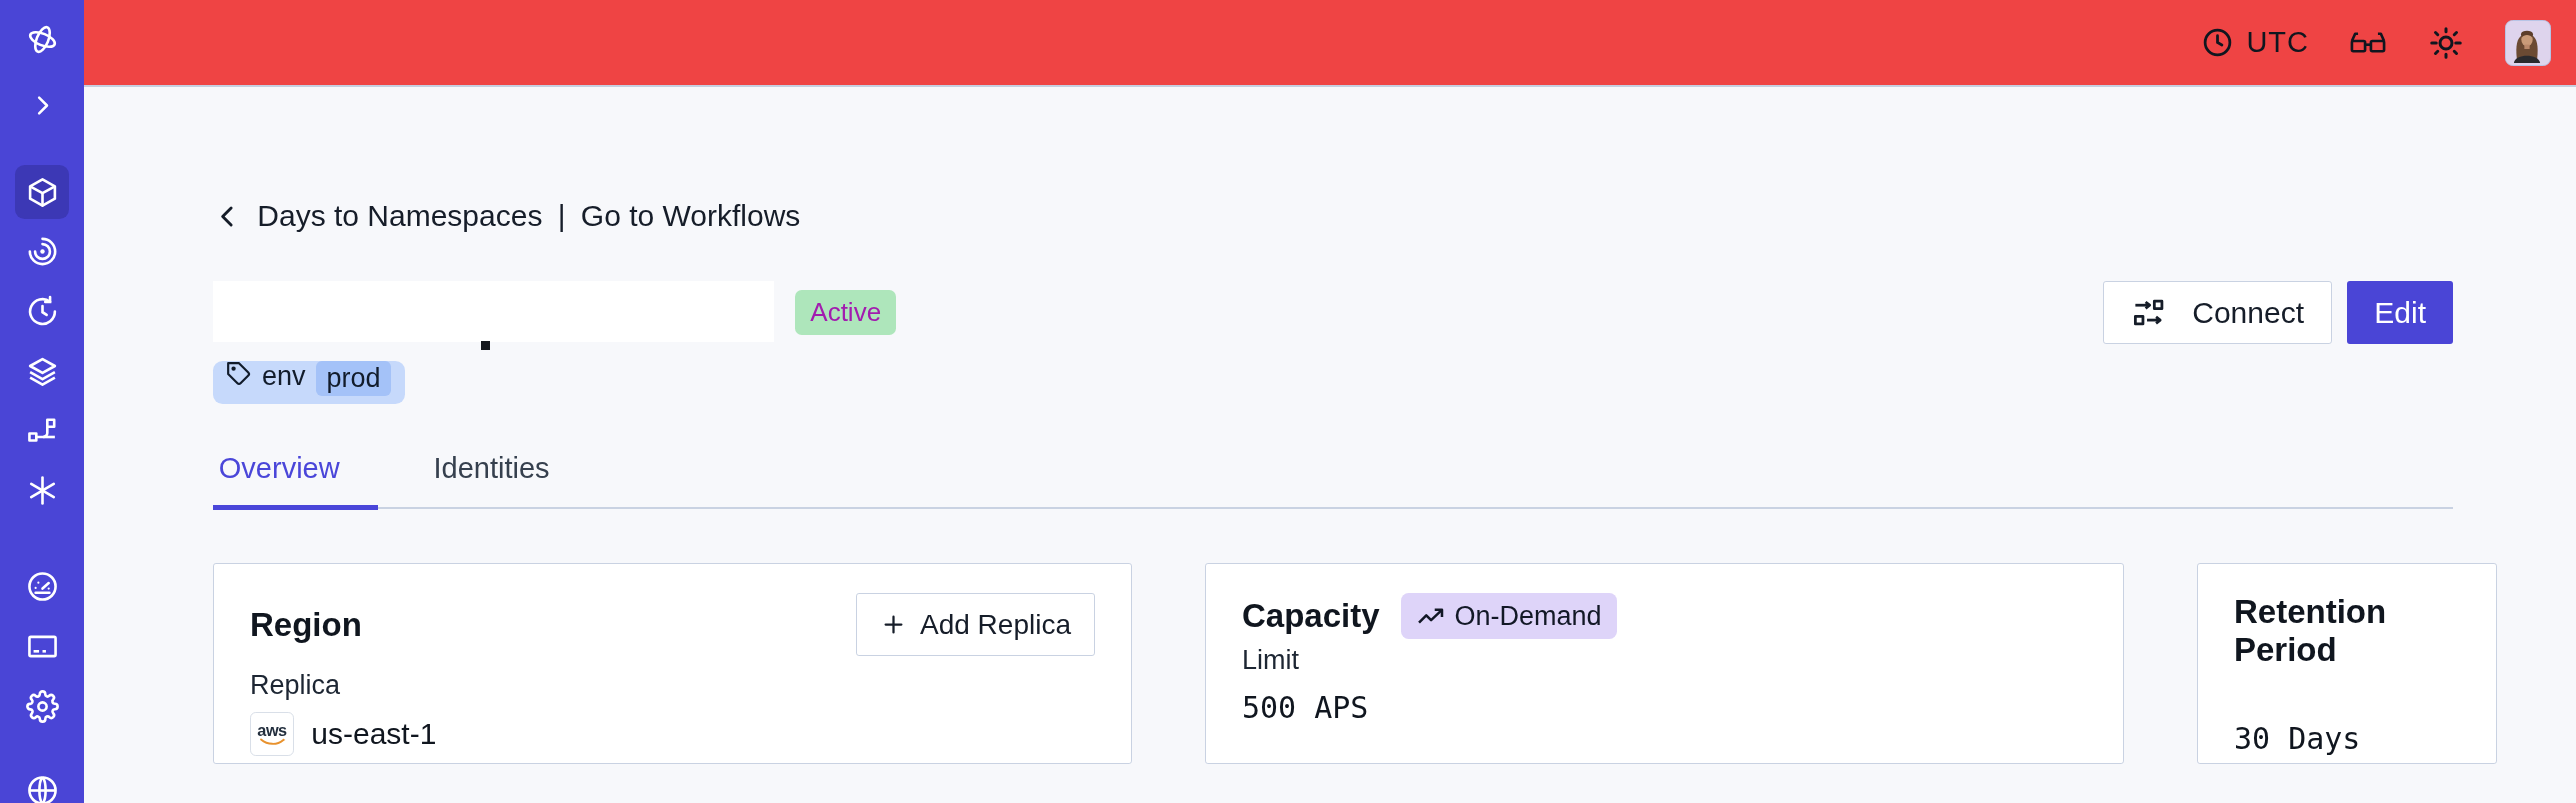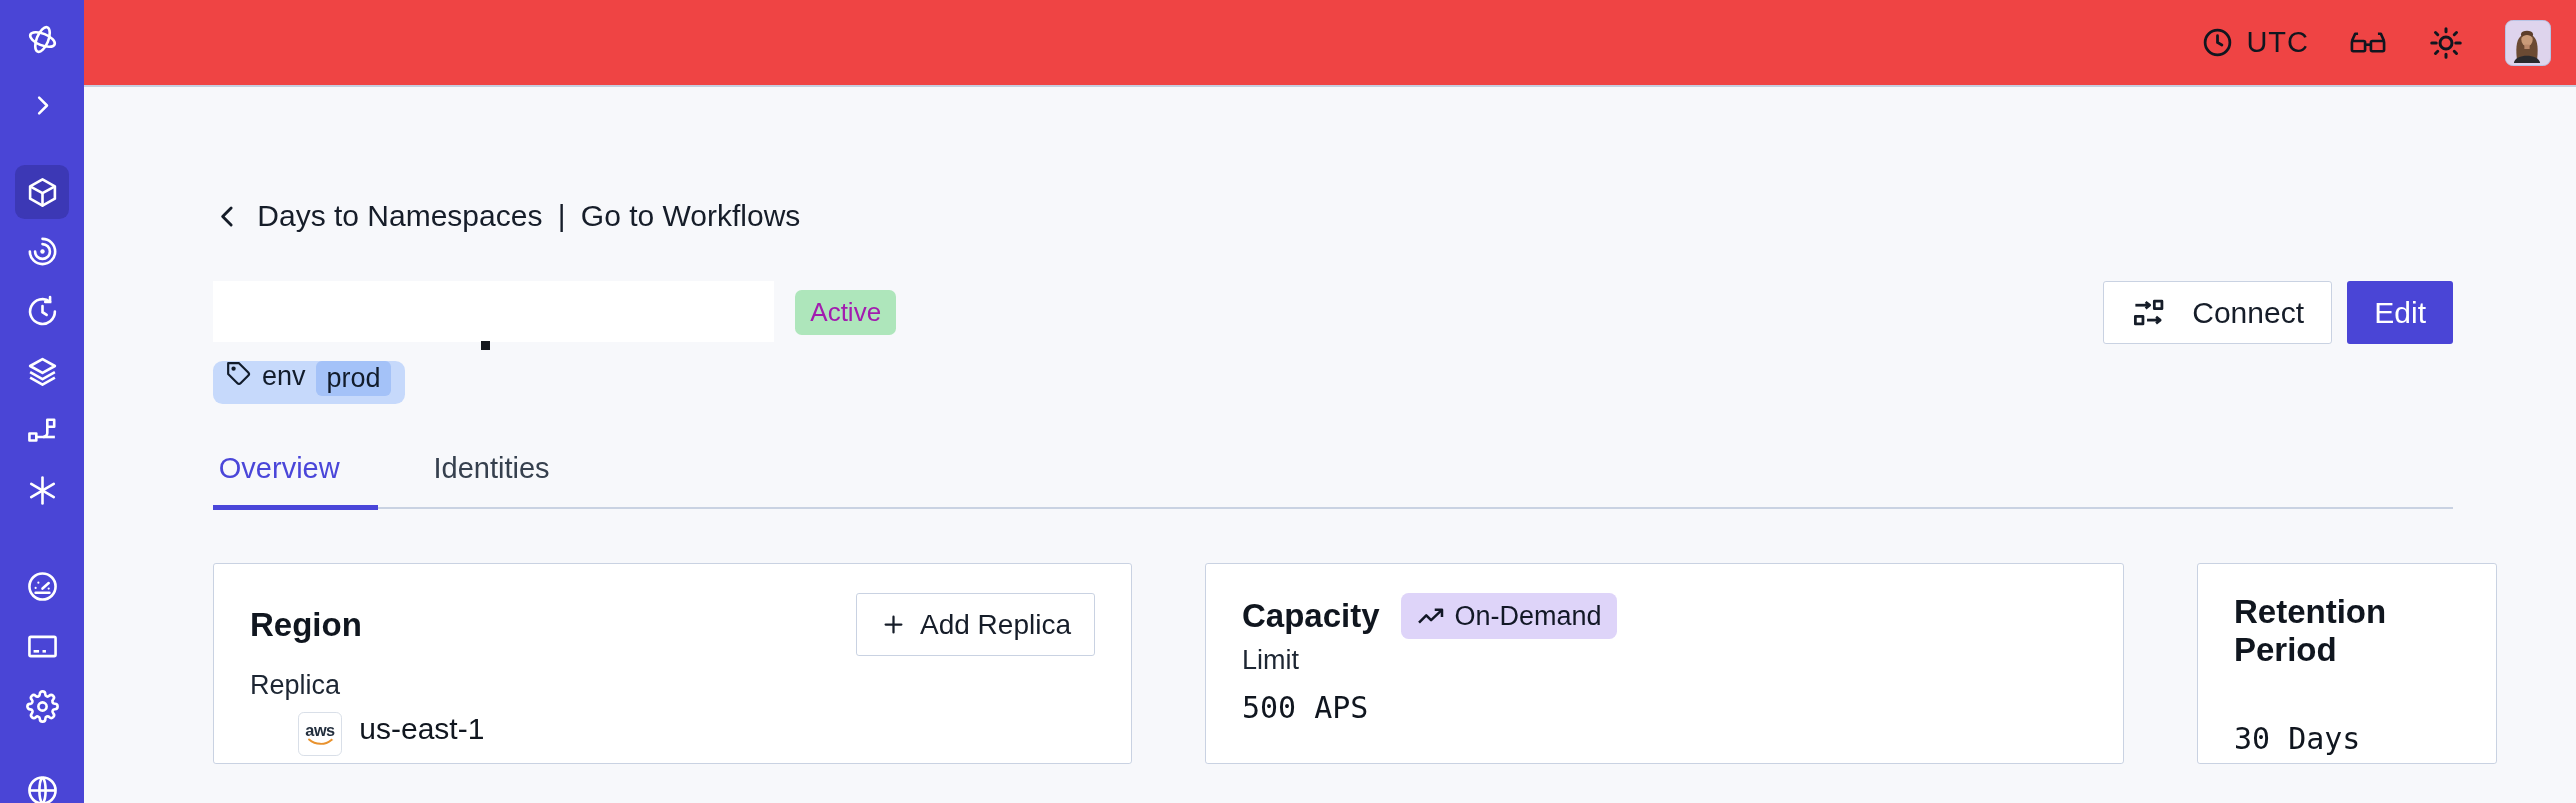--- a/index.html
+++ b/index.html
@@ -83,21 +83,21 @@
               border:1.9px solid #c9d2e2; border-radius:2.9px; height:63px; padding:0 23px;
               font-size:28px; color:#161d29; cursor:pointer; font-family:"Liberation Sans",sans-serif; }
   .btn-card.small { height:59px; padding:0 21px; }
 
   .mode-badge { display:inline-flex; align-items:center; gap:9.6px; height:46px; padding:0 15.3px;
                 background:#ded4f9; border-radius:7.7px; font-size:27px; color:#121826; }
 
   .highlight { border:5.8px solid #e5492c; padding:7.7px; margin:-13.4px; }
 
   .field-label { margin-top:13.4px; font-size:27px; color:#1d2633; }
-  .field-value-row { margin-top:11.5px; display:flex; gap:17.3px;margin-left:48px; }
+  .field-value-row { margin-top:11.5px; display:flex; align-items:center; gap:17.3px; }
   .field-value { font-size:30px; color:#10161f; }
   .mono { font-family:"DejaVu Sans Mono",monospace; font-size:30px; color:#10161f; }
   .capacity-value { margin-top:13.4px; }
   .retention-value { margin-top:52px; }
 
   .aws-badge { width:44px; height:44px; background:#fff; border:1.9px solid #d9dfe8; border-radius:5.8px;
                display:flex; flex-direction:column; align-items:center; justify-content:center; }
   .aws-badge .aws-word { font-size:16.3px; font-weight:bold; color:#232f3e; line-height:1; letter-spacing:-0.5px; }
 
   svg.ic { display:block; }

